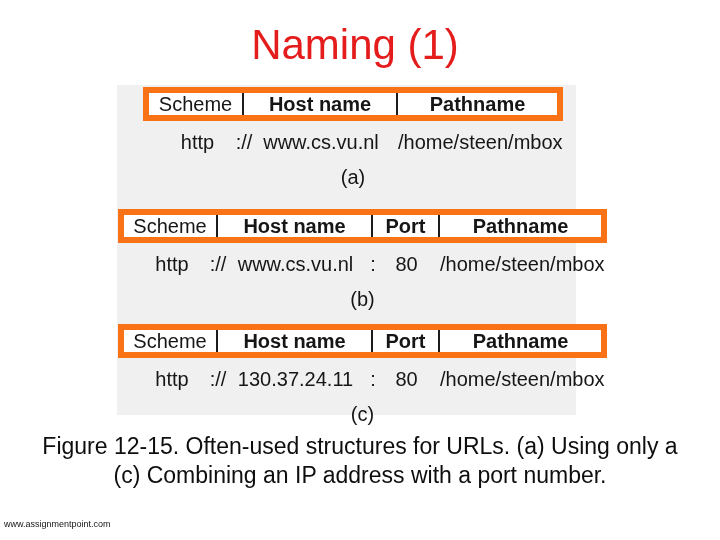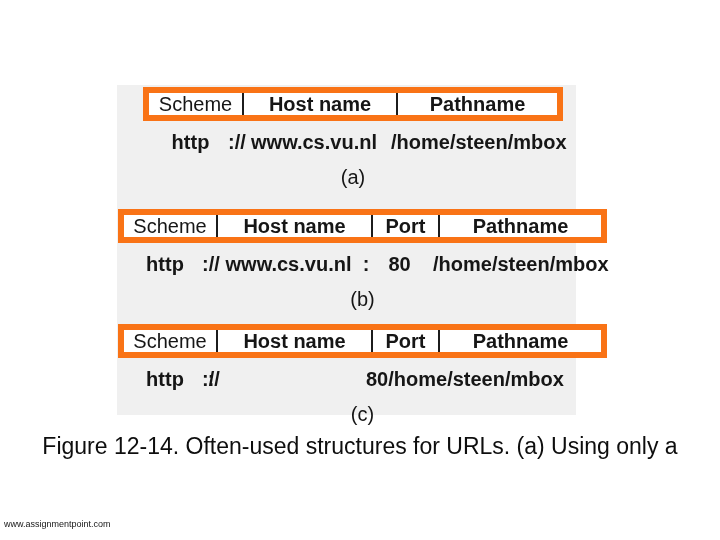--- a/index.html
+++ b/index.html
@@ -41,23 +41,23 @@
     height:22px; line-height:22px;
     text-align:center;
     font-size:20px; color:#161616;
     white-space:nowrap;
   }
   .hcell:not(:first-child) { border-left:2px solid #1c1c1c;font-weight:bold; }
 
   .drow {
     display:flex;
     width:max-content;
-    margin-top:11px; margin-left:1px;
+    margin-top:11px; margin-left:8px;
     height:20px; line-height:20px;
-    font-size:20px; color:#161616;font-weight:bold;
+    font-size:20px; color:#161616;
   }
   .dcell { text-align:center; white-space:nowrap; }
   .sep { width:0; position:relative; }
   .sep > span {
     position:absolute; left:0; top:0;
     transform:translateX(-50%);
     white-space:nowrap;
   }
 
   .sublabel {
@@ -88,20 +88,21 @@
     position:absolute; left:4px; top:519px;
     font-size:9px; font-weight:normal;
     color:#161616;
   }
 </style>
 </head>
 <body>
 
 <div class="slide">
 
+  <div class="title" style="color: rgb(228, 28, 28);">Naming (1)</div>
 
   <div class="panel" style="background: rgb(240, 240, 240);">
 
     <div class="subfig pos-a cols-a">
       <div class="hrow">
           <div class="hcell">Scheme</div>
           <div class="hcell">Host name</div>
           <div class="hcell">Pathname</div>
         </div>
       <div class="drow">
@@ -142,30 +143,32 @@
           <div class="hcell">Scheme</div>
           <div class="hcell">Host name</div>
           <div class="hcell">Port</div>
           <div class="hcell">Pathname</div>
         </div>
       <div class="drow">
           <div class="dcell">http</div>
           <div class="sep">
             <span>://</span>
           </div>
+          <div class="dcell">130.37.24.11</div>
           <div class="sep">
             <span>:</span>
           </div>
           <div class="dcell">80</div>
           <div class="dcell">/home/steen/mbox</div>
         </div>
       <div class="sublabel">(c)</div>
     </div>
 
   </div>
 
   <div class="caption">
-    <div>Figure 12-14. Often-used structures for URLs. (a) Using only a</div>
+    <div>Figure 12-15. Often-used structures for URLs. (a) Using only a</div>
+    <div>(c) Combining an IP address with a port number.</div>
   </div>
 
   <div class="watermark">www.assignmentpoint.com</div>
 
 </div>
 
 </body></html>

